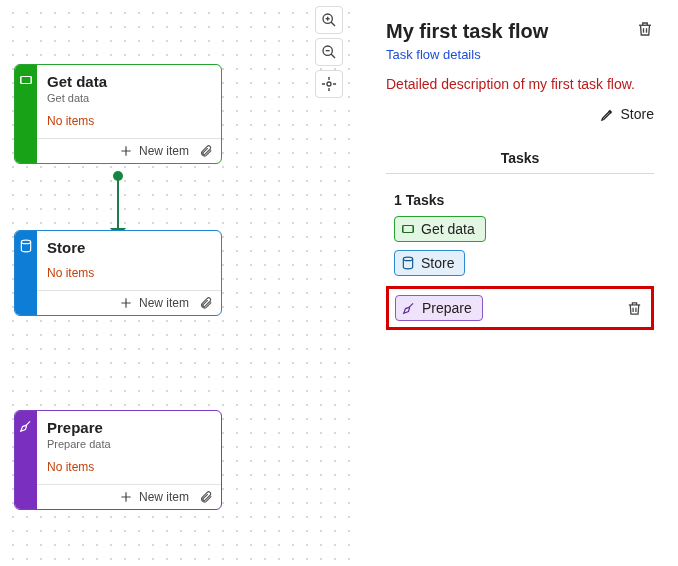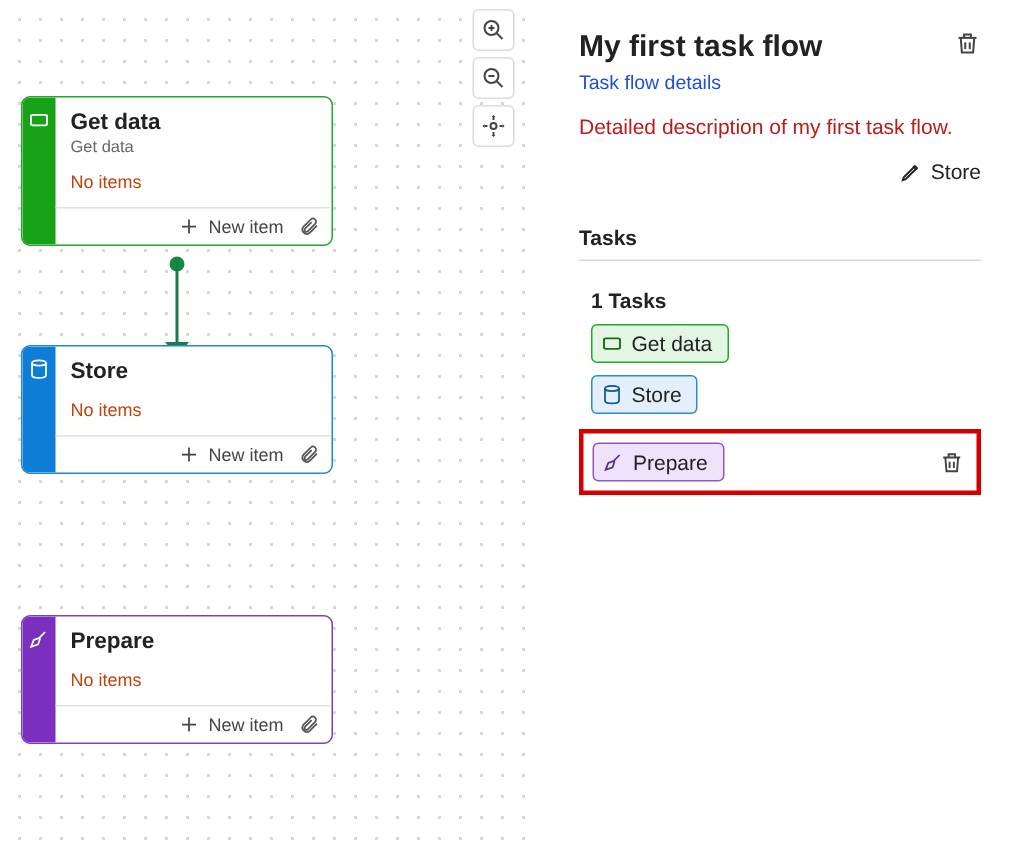--- a/index.html
+++ b/index.html
@@ -42,21 +42,21 @@
   .arrow-dot { position: absolute; left: 113px; top: 171px; width: 10px; height: 10px; border-radius: 50%; background: #148a40; }
 
   .panel { position: absolute; left: 380px; top: 0; right: 0; height: 408px; padding: 20px 24px 0 6px; }
   .panel-head { display: flex; align-items: flex-start; justify-content: space-between; }
   .panel-title { font-size: 20px; font-weight: 600; }
   .panel-sub { color: #1d4ed8; font-size: 13px; margin-top: 4px; }
   .panel-desc { font-size: 14px; margin-top: 14px; color: #b91c1c; }
   .edit-row { display: flex; justify-content: flex-end; margin-top: 14px; }
   .edit-btn { display: flex; align-items: center; gap: 6px; font-size: 14px; cursor: pointer; }
 
-  .tasks-header { font-weight: 600; font-size: 14px; margin-top: 28px; border-bottom: 1px solid #d8d8d8; padding-bottom: 7px; }
+  .tasks-header { font-weight: 600; font-size: 14px; margin-top: 28px; border-bottom: 1px solid #d8d8d8; padding-bottom: 7px; text-align: center; }
   .tasks-count { font-weight: 600; font-size: 14px; margin-top: 18px; padding-left: 8px;}
 
   .chip { display: inline-flex; align-items: center; gap: 6px; border-radius: 4px; padding: 4px 10px 4px 6px; font-size: 14px; margin: 8px 0 0 8px; border: 1px solid; }
   .chip.green  { background: #e3f6e4; border-color: #26a52e; color: #1a6c1a; }
   .chip.blue   { background: #e3f0fb; border-color: #2a8ad6; color: #13578f; }
   .chip.purple { background: #efe3fb; border-color: #8d56c9; color: #5a2f93; }
   .chip .label { color: #222; }
 
   .selected-row {
     border: 3px solid #d40000; margin-top: 10px; padding: 6px 8px 6px 6px;
@@ -164,20 +164,21 @@
   <div class="node purple">
     <div class="stripe">
       <svg width="14" height="14" viewBox="0 0 24 24" fill="none" stroke="white" stroke-width="2">
           <path d="M19 4l-7 7"></path>
           <path d="M12 11l-6 2-3 8 8-3 2-6z"></path>
         </svg>
     </div>
     <div class="body">
       <div class="head">
         <div class="title">Prepare</div>
+        <div class="sub">Prepare data</div>
         <div class="noitems">No items</div>
       </div>
       <div class="footer">
         <span class="newitem">
           <svg width="14" height="14" viewBox="0 0 24 24" stroke="currentColor" stroke-width="2">
               <line x1="12" y1="4" x2="12" y2="20"></line>
               <line x1="4" y1="12" x2="20" y2="12"></line>
             </svg>
           <span>New item</span>
         </span>

